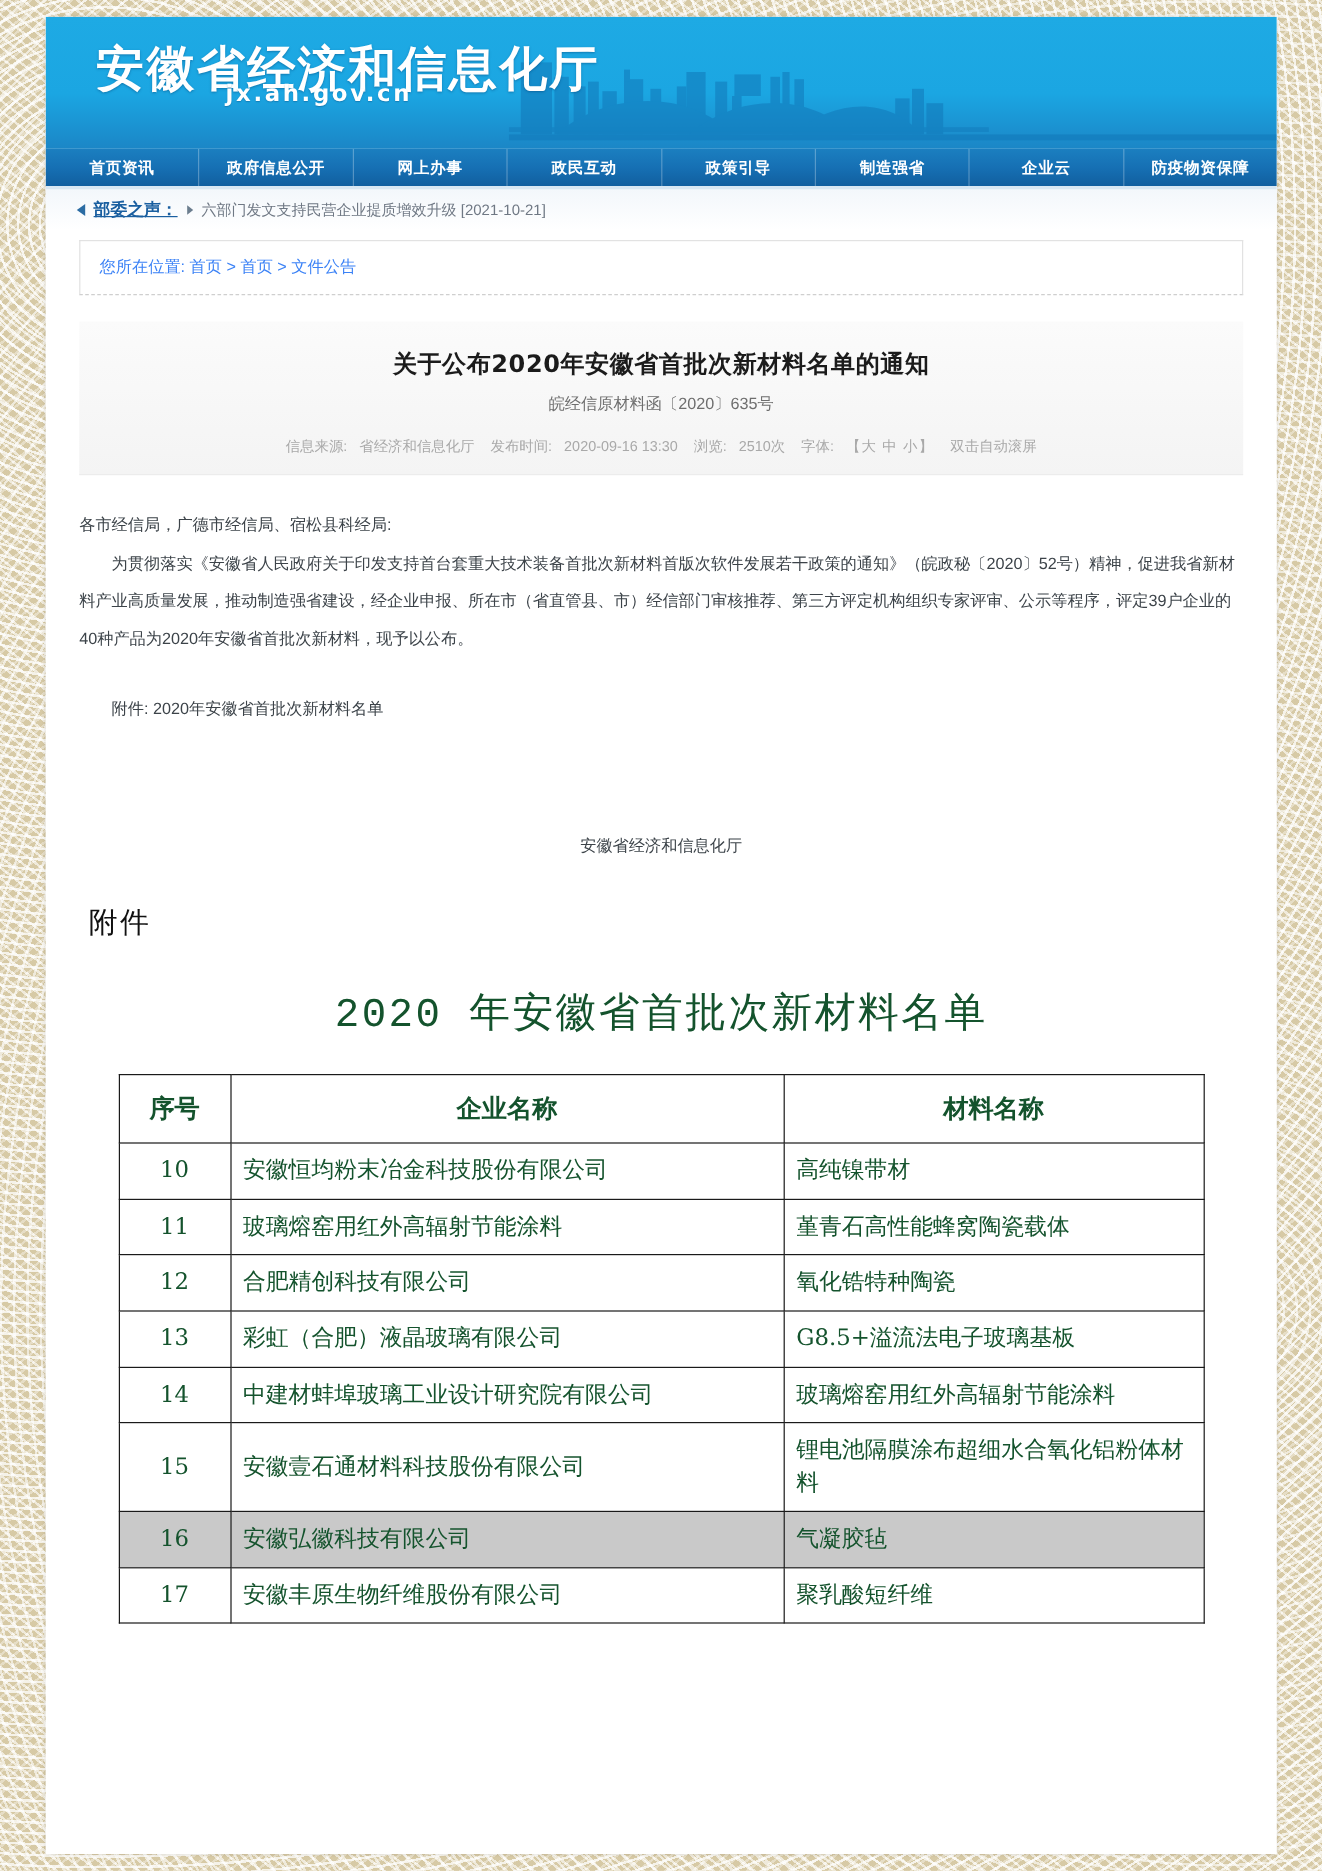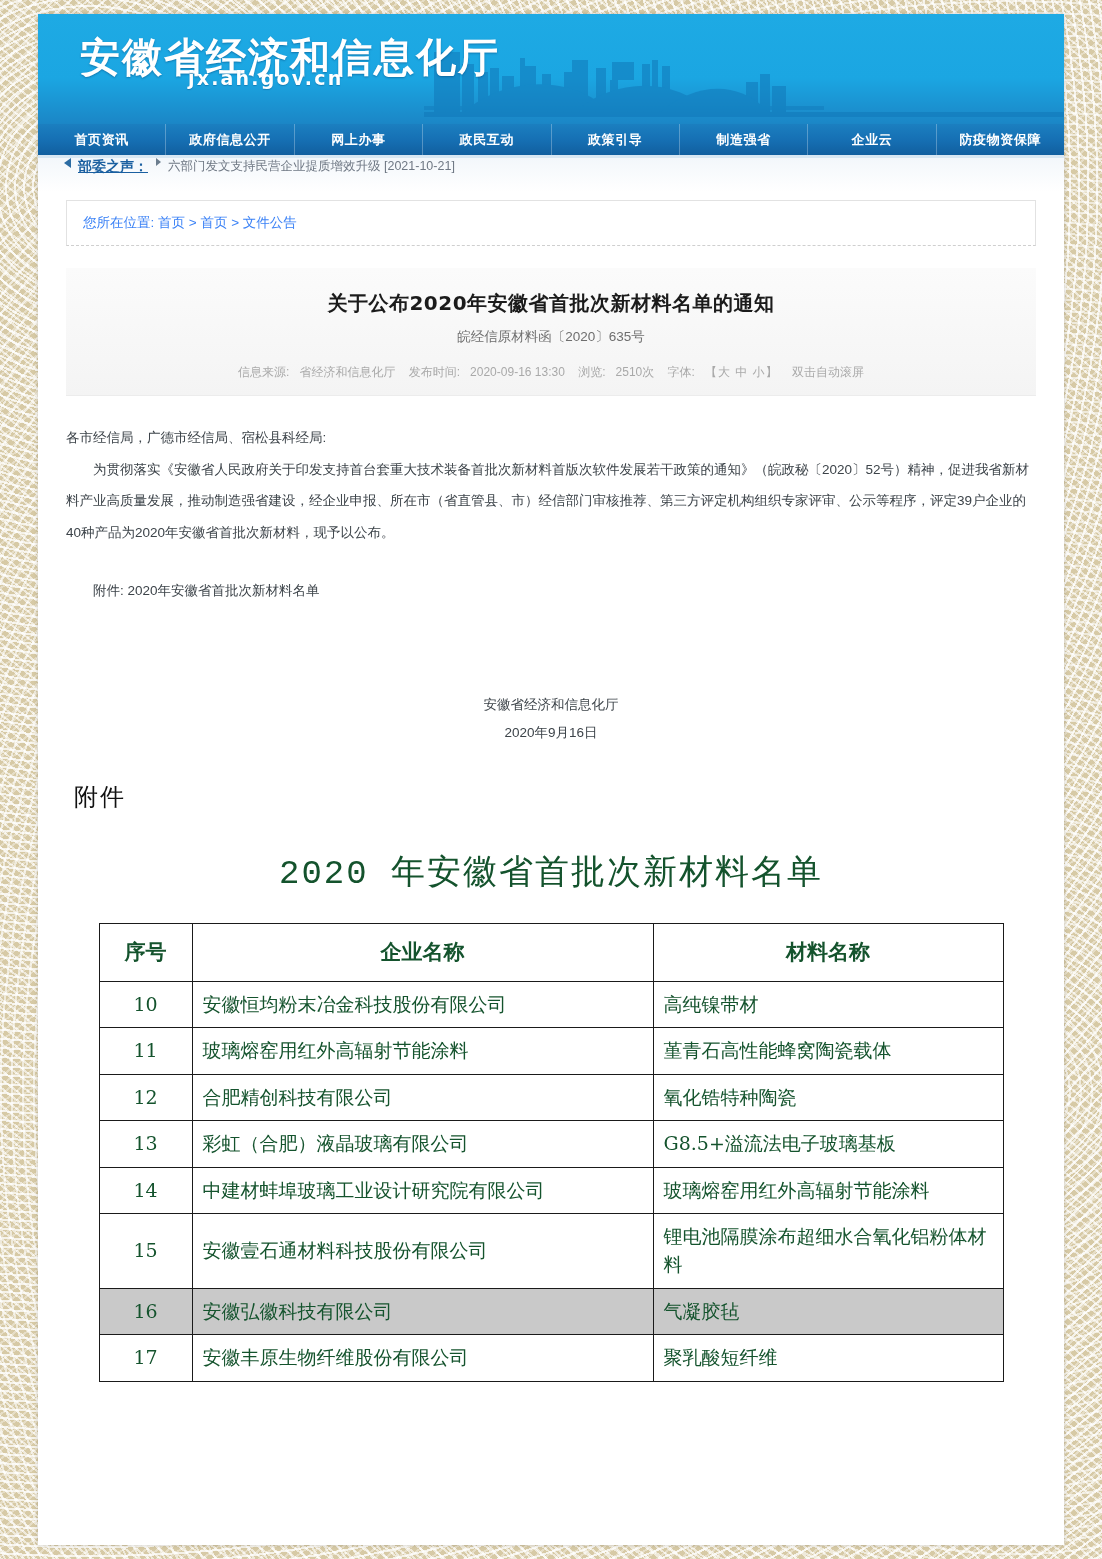--- a/index.html
+++ b/index.html
@@ -88,21 +88,21 @@
     letter-spacing: 0.6px;
     border-right: 1px solid rgba(255,255,255,0.28);
     cursor: pointer;
     font-family: "DejaVu Sans", "Liberation Sans", sans-serif;
   }
   .nav-item:last-child { border-right: none; }
 
   
   .ticker {
     display: flex;
-    align-items: flex-start;
+    align-items: center;
     height: 34px;
     padding-left: 26px;
     background: linear-gradient(180deg, #f3f7fb 0%, #ffffff 100%);
     font-size: 12.5px;
   }
   .tri-left {
     width: 0; height: 0;
     border-top: 5px solid transparent;
     border-bottom: 5px solid transparent;
     border-right: 7px solid #2b6ca3;
@@ -316,21 +316,20 @@
         <span>双击自动滚屏</span>
       </div>
     </div>
 
     <div class="article-body">
       <div>各市经信局，广德市经信局、宿松县科经局:</div>
       <div class="para-indent">为贯彻落实《安徽省人民政府关于印发支持首台套重大技术装备首批次新材料首版次软件发展若干政策的通知》（皖政秘〔2020〕52号）精神，促进我省新材料产业高质量发展，推动制造强省建设，经企业申报、所在市（省直管县、市）经信部门审核推荐、第三方评定机构组织专家评审、公示等程序，评定39户企业的40种产品为2020年安徽省首批次新材料，现予以公布。</div>
       <div class="para-attach">附件: 2020年安徽省首批次新材料名单</div>
       <div class="signature">
         <div>安徽省经济和信息化厅</div>
-        <div>2020年9月16日</div>
       </div>
     </div>
   </div>
 
   <div class="attach-wrap">
     <div class="attach-label">附件</div>
     <div class="attach-title">2020 年安徽省首批次新材料名单</div>
 
     <table class="mat-table">
       <thead>

